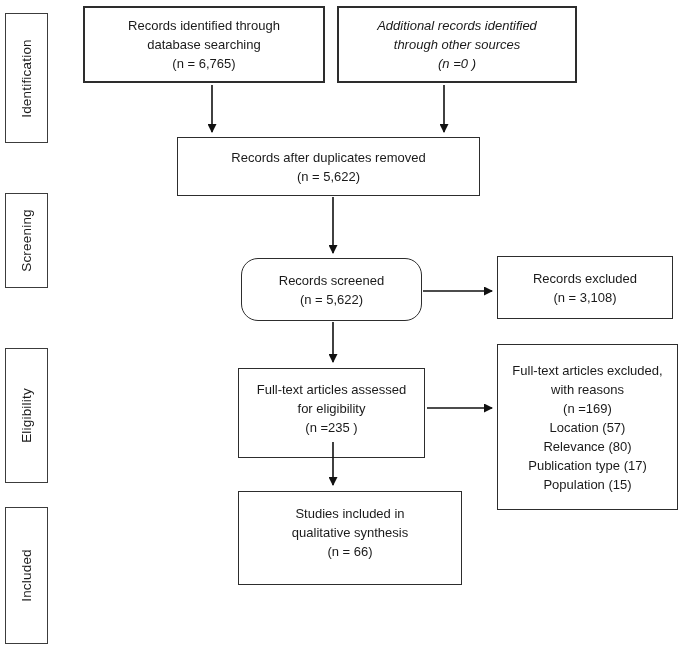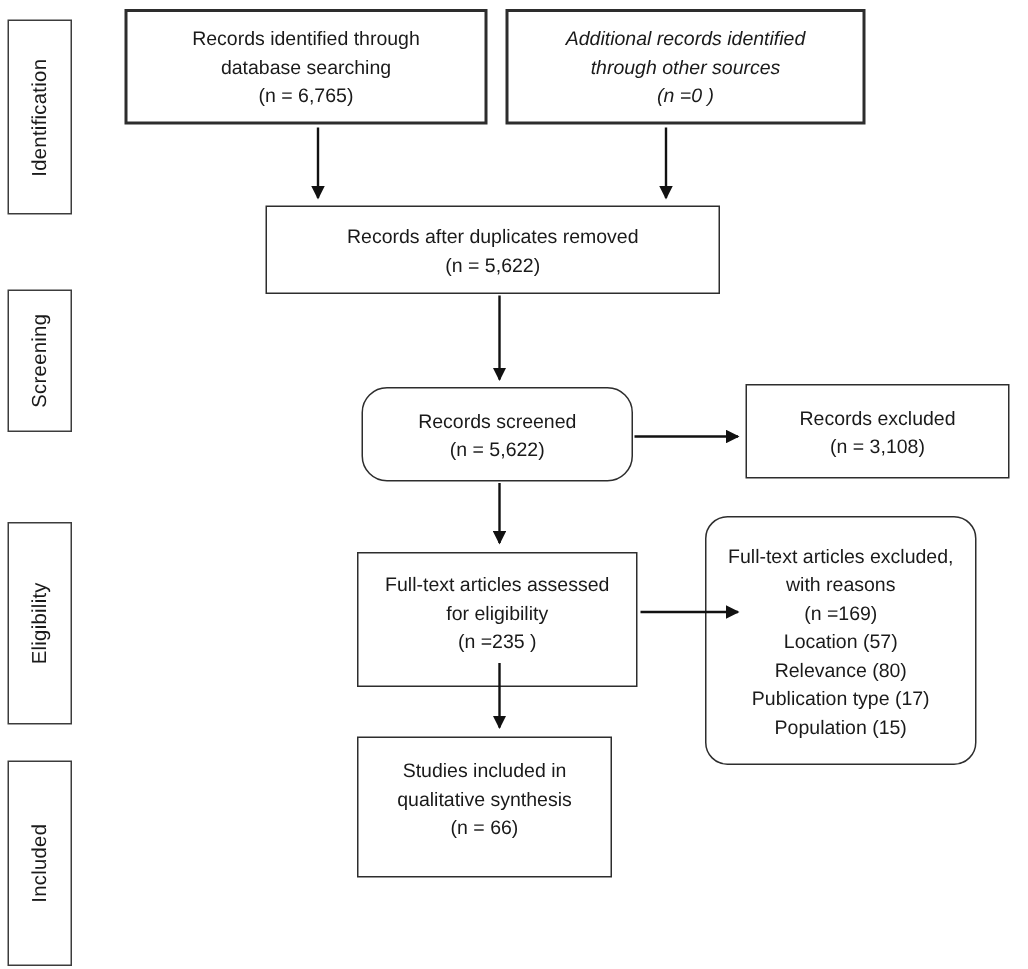--- a/index.html
+++ b/index.html
@@ -52,22 +52,22 @@
     letter-spacing: 0.2px;
   }
   
   #box-identified   { left: 83px;  top: 6px;   width: 242px; height: 77px; }
   #box-additional   { left: 337px; top: 6px;   width: 240px; height: 77px; font-style: italic; }
   #box-duplicates   { left: 177px; top: 137px; width: 303px; height: 59px; }
   #box-screened     { left: 241px; top: 258px; width: 181px; height: 63px; border-radius: 17px; }
   #box-excluded     { left: 497px; top: 256px; width: 176px; height: 63px; }
   #box-fulltext     { left: 238px; top: 368px; width: 187px; height: 90px;
                       align-items: flex-start; padding-top: 11px; overflow: hidden; }
-  #box-ft-excluded  { left: 470px; top: 344px; width: 181px; height: 166px; border-radius: 15px; }
-  #box-included     { left: 238px; top: 491px; width: 170px; height: 94px;
+  #box-ft-excluded  { left: 497px; top: 344px; width: 181px; height: 166px; }
+  #box-included     { left: 238px; top: 491px; width: 224px; height: 94px;
                       align-items: flex-start; padding-top: 12px; }
   #stage-identification { top: 13px;  height: 130px; }
   #stage-screening      { top: 193px; height: 95px;  }
   #stage-eligibility    { top: 348px; height: 135px; }
   #stage-included       { top: 507px; height: 137px; }
   #arrow-layer {
     position: absolute;
     left: 0; top: 0;
     width: 685px; height: 646px;
     pointer-events: none;

